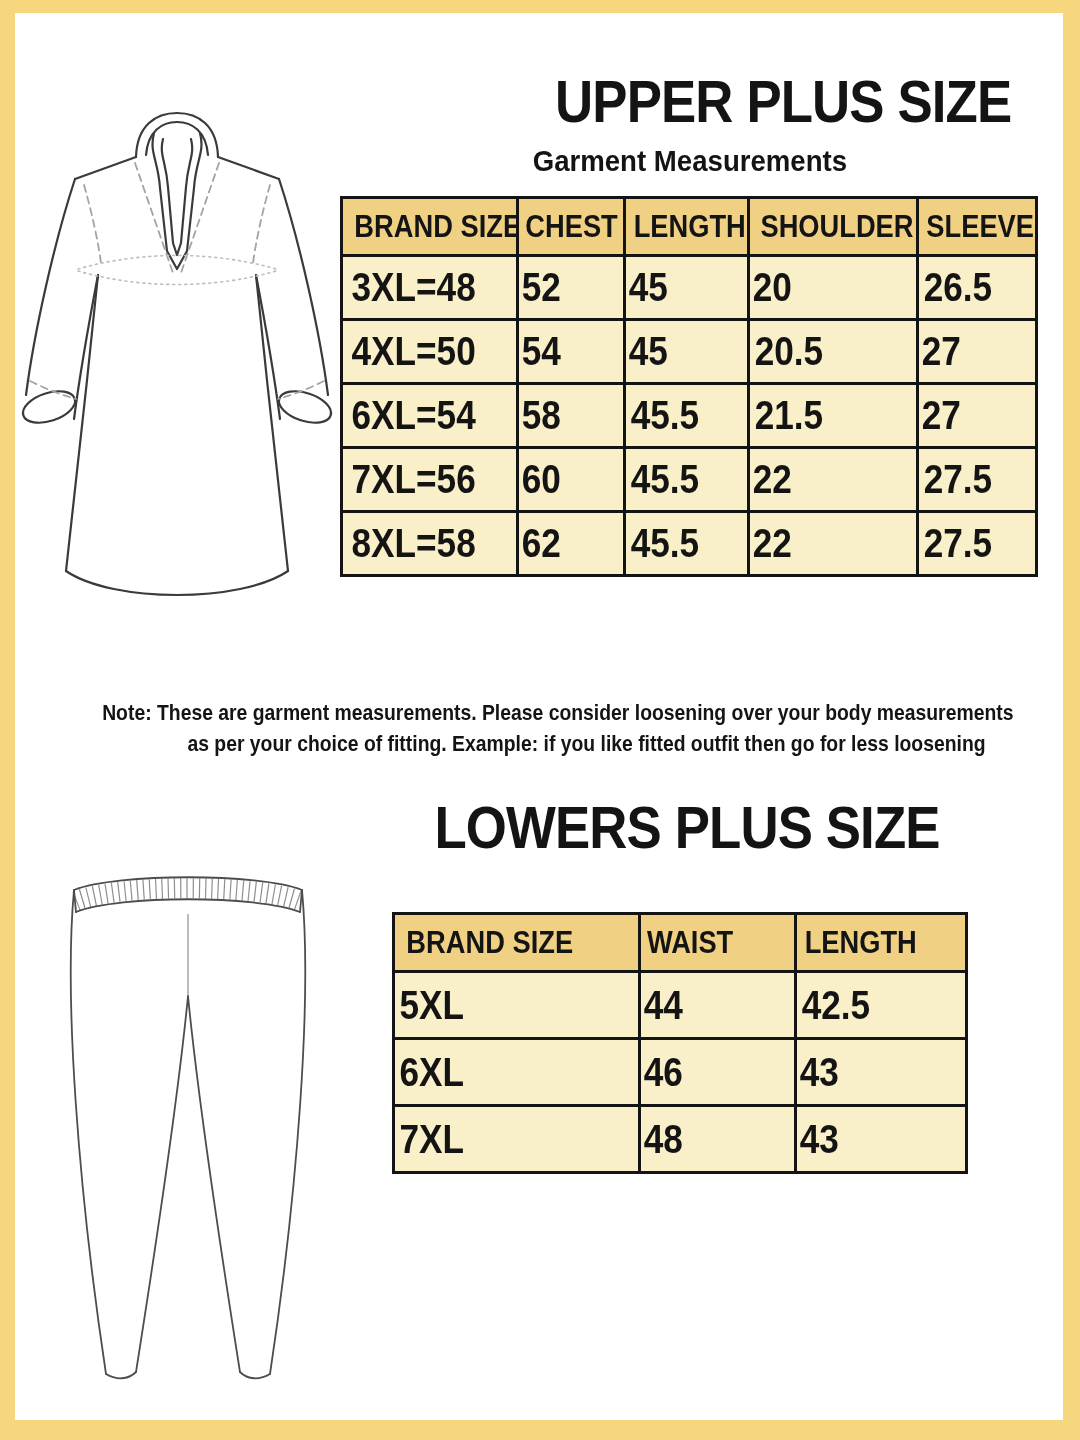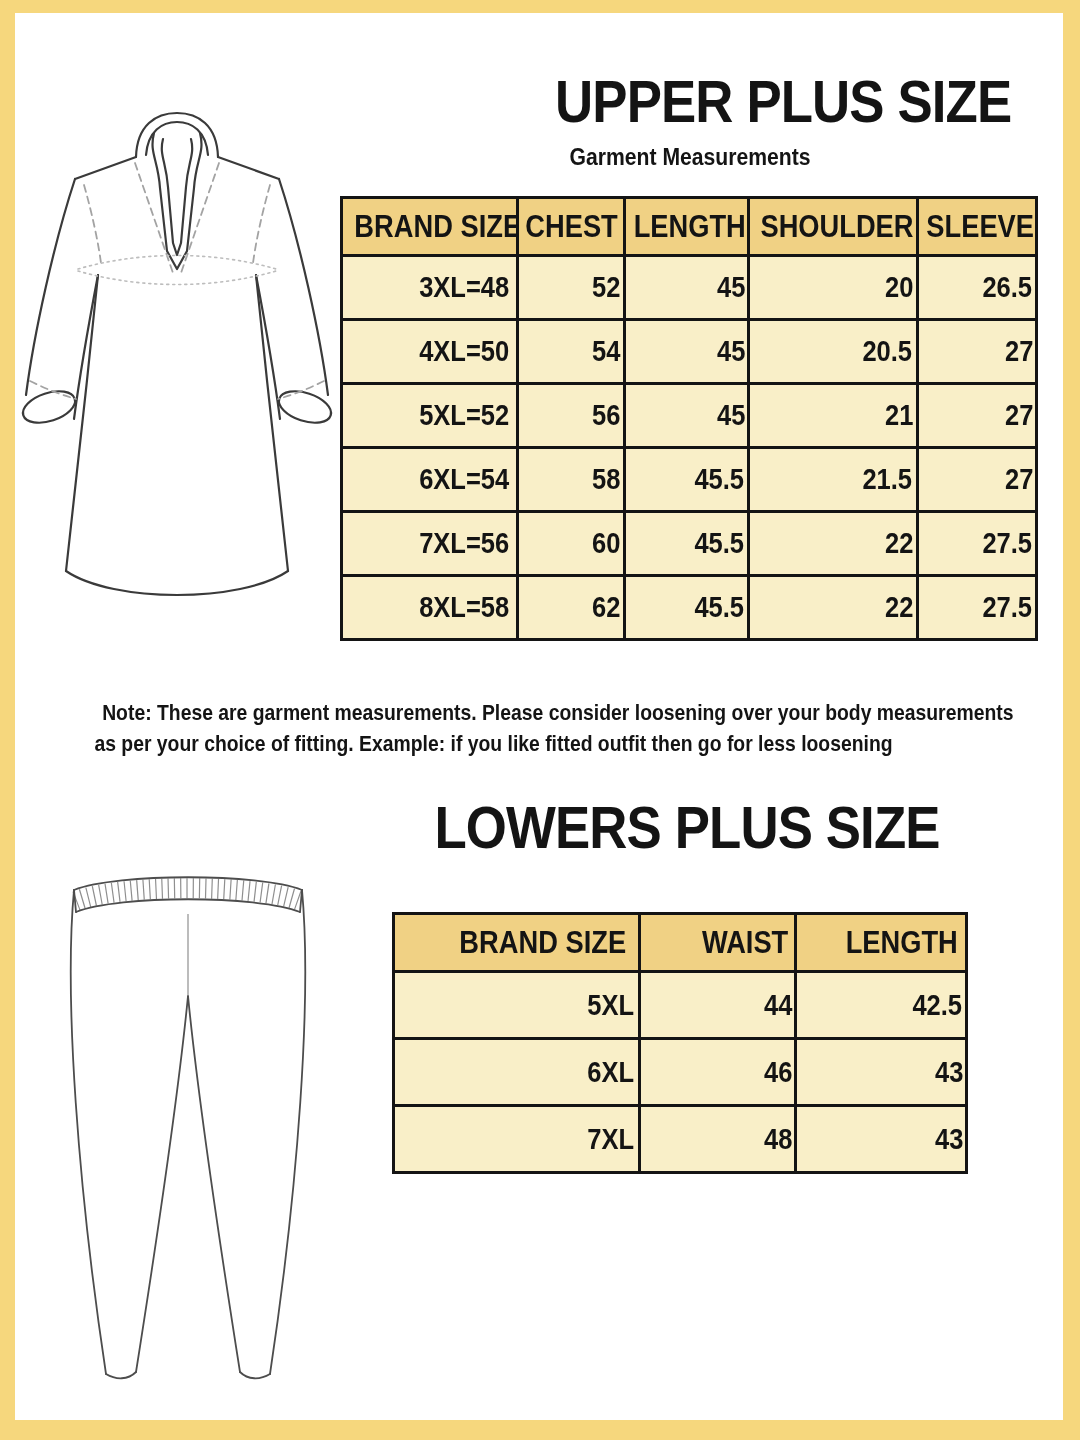--- a/index.html
+++ b/index.html
@@ -18,52 +18,52 @@
   
   .big-title{
     position:absolute;text-align:right;font-weight:bold;
     font-size:60px;line-height:60px;white-space:nowrap;margin:2px;
   }
   .big-title .cnd{letter-spacing:-1px}
   .upper-title{left:340px;top:70px;width:700px}
   .lowers-title{left:372px;top:796px;width:600px}
   .subtitle{
     position:absolute;left:340px;top:144px;width:700px;margin:0;
-    text-align:center;font-weight:bold;font-size:23px;white-space:nowrap;
+    text-align:center;font-weight:bold;font-size:30px;white-space:nowrap;
   }
   .cnd{display:inline-block;transform:scaleX(.88);transform-origin:center center;white-space:nowrap}
   .cnd2{display:inline-block;transform:scaleX(.92);transform-origin:center center;white-space:nowrap}
   
   table{
     position:absolute;border-collapse:collapse;table-layout:fixed;
     border:3px solid var(--line,#141414);
   }
   th,td{
     border:3px solid var(--line,#141414);
-    text-align:right;vertical-align:middle;padding:0;
+    text-align:left;vertical-align:middle;padding:0;
     font-weight:bold;overflow:hidden;
   }
   thead th{background:var(--header_tan,#f0d184);font-size:31px;height:55px}
-  tbody td{background:var(--cell_cream,#f9efc8);font-size:29px}
+  tbody td{background:var(--cell_cream,#f9efc8);font-size:40px}
   .upper-table{left:340px;top:196px;width:698px}
   .upper-table tbody td{height:61px}
   .upper-table th:nth-child(1),.upper-table td:nth-child(1){width:25.4%}
   .upper-table th:nth-child(2),.upper-table td:nth-child(2){width:15.3%}
   .upper-table th:nth-child(3),.upper-table td:nth-child(3){width:17.9%}
   .upper-table th:nth-child(4),.upper-table td:nth-child(4){width:24.3%}
   .upper-table th:nth-child(5),.upper-table td:nth-child(5){width:17.1%}
   .lowers-table{left:392px;top:912px;width:576px}
   .lowers-table tbody td{height:64px}
   .lowers-table th:nth-child(1),.lowers-table td:nth-child(1){width:43%}
   .lowers-table th:nth-child(2),.lowers-table td:nth-child(2){width:27.3%}
   .lowers-table th:nth-child(3),.lowers-table td:nth-child(3){width:29.7%}
   
   .note{
     position:absolute;left:40px;top:697px;width:1000px;margin:0;
-    text-align:left;font-weight:bold;font-size:22px;line-height:31px;
+    text-align:right;font-weight:bold;font-size:22px;line-height:31px;
   }
   
   .kurta-svg{position:absolute;left:18px;top:93px;width:330px;height:570px}
   .pants-svg{position:absolute;left:38px;top:858px;width:300px;height:540px}
 </style>
 </head>
 <body style="--frame_gold: #f6d77d; --header_tan: #f0d184; --cell_cream: #f9efc8; --line: #141414; --ink: #141414;">
 
 <div class="inner"></div>
 
@@ -127,27 +127,20 @@
         <td><span class="cnd">26.5</span></td>
       </tr>
       <tr>
         <td><span class="cnd">4XL=50</span></td>
         <td><span class="cnd">54</span></td>
         <td><span class="cnd">45</span></td>
         <td><span class="cnd">20.5</span></td>
         <td><span class="cnd">27</span></td>
       </tr>
       <tr>
-        <td><span class="cnd">5XL=52</span></td>
-        <td><span class="cnd">56</span></td>
-        <td><span class="cnd">45</span></td>
-        <td><span class="cnd">21</span></td>
-        <td><span class="cnd">27</span></td>
-      </tr>
-      <tr>
         <td><span class="cnd">6XL=54</span></td>
         <td><span class="cnd">58</span></td>
         <td><span class="cnd">45.5</span></td>
         <td><span class="cnd">21.5</span></td>
         <td><span class="cnd">27</span></td>
       </tr>
       <tr>
         <td><span class="cnd">7XL=56</span></td>
         <td><span class="cnd">60</span></td>
         <td><span class="cnd">45.5</span></td>

